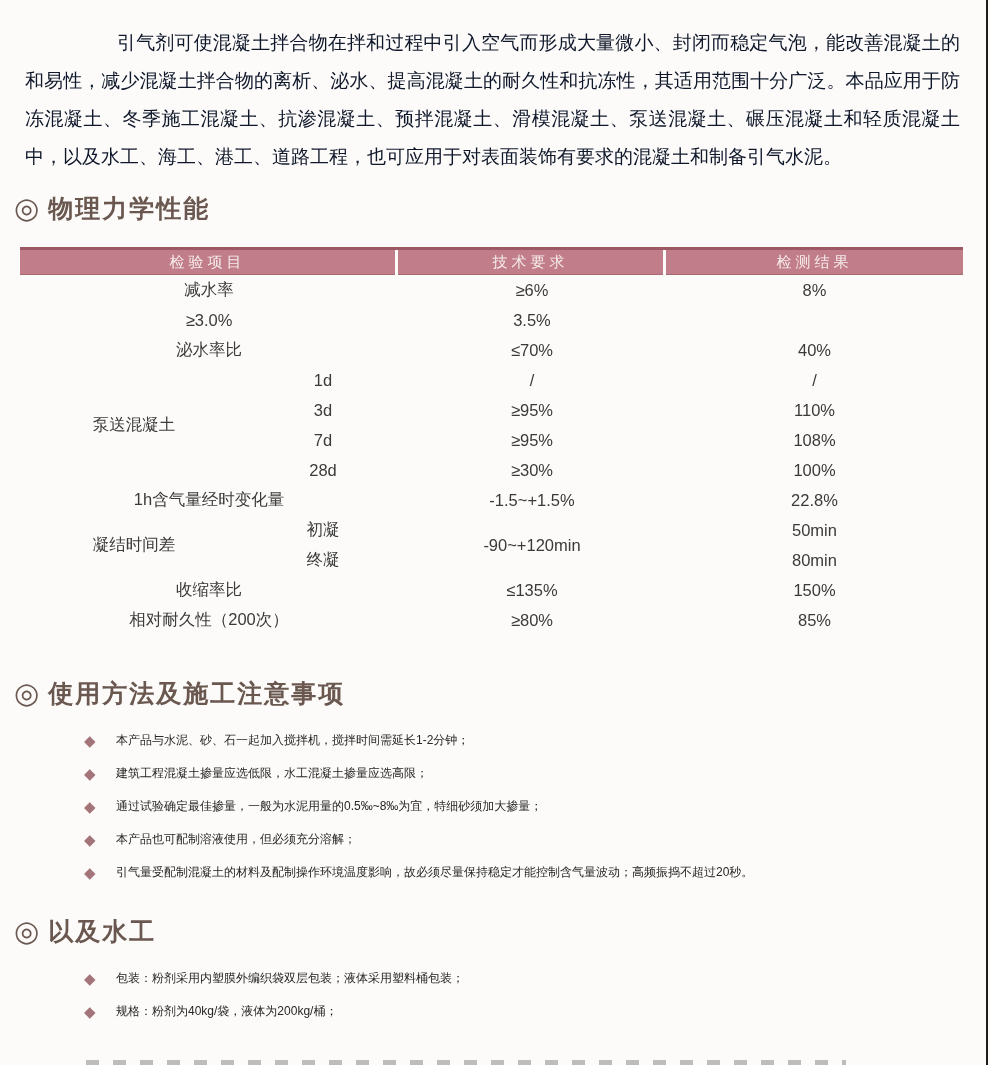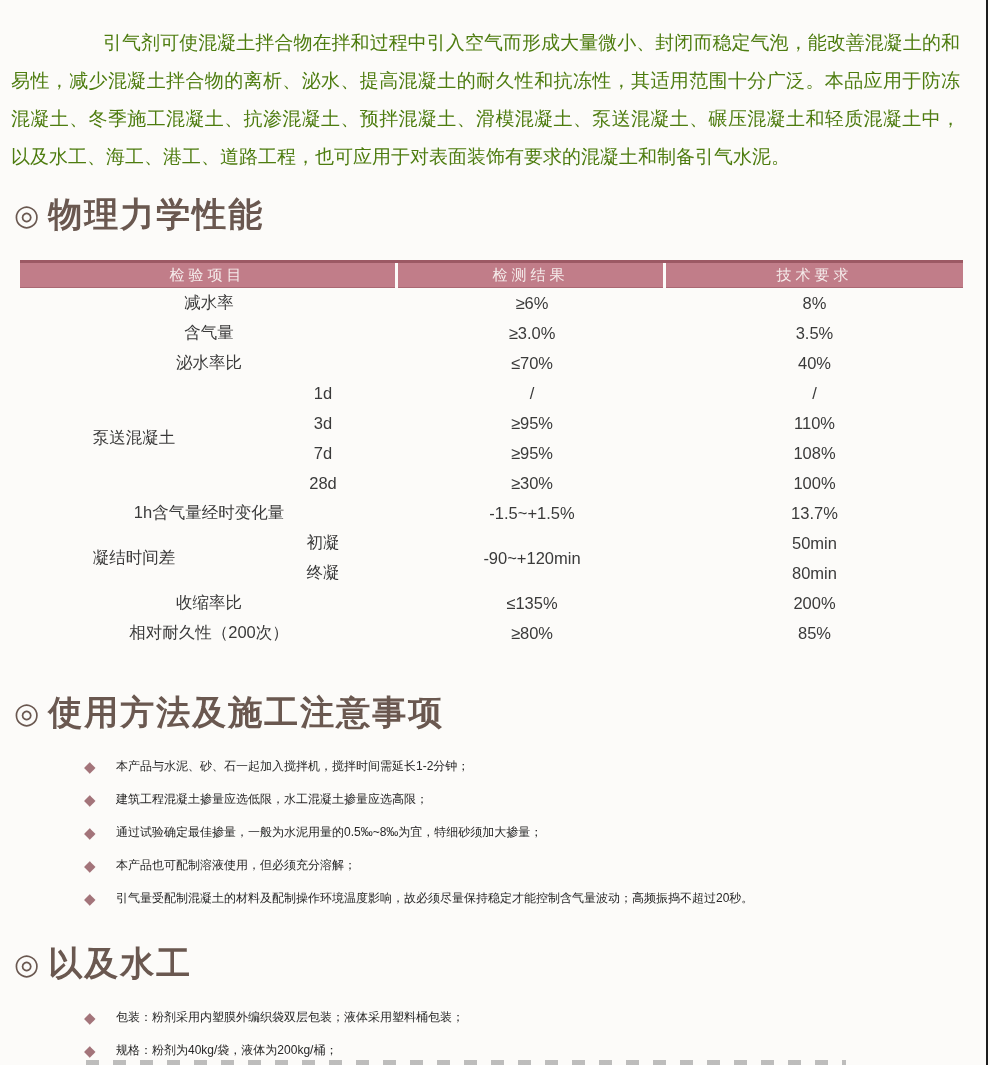--- a/index.html
+++ b/index.html
@@ -8,31 +8,31 @@
   .page {
     position:relative; width:990px; height:1065px; margin:0 auto;
     background:#fcfbf9; overflow:hidden; color:#2b2b2b;
   }
   .scan-edge {
     position:absolute; top:0; bottom:0; right:2px; width:2px;
     background:#1c1c1c;
   }
   
   .intro {
-    padding:24px 30px 0 11px;
-    font-size:19px; line-height:38px; color:#4d7c0f;
+    padding:24px 30px 0 25px;
+    font-size:19px; line-height:38px; color:#0f172a;
     text-align:justify; text-indent:92px;
   }
   
   .section-heading {
     display:flex; align-items:center; gap:9px;
     margin-left:14px; color:#6a5850; font-weight:bold;
   }
   .section-heading .ring { font-size:29px; line-height:1; font-weight:normal; }
-  .section-heading .stitle { font-size:34px; letter-spacing:2px; }
+  .section-heading .stitle { font-size:25px; letter-spacing:2px; }
   .sh-1 { margin-top:16px; }
   .sh-2 { margin-top:42px; }
   .sh-3 { margin-top:26px; }
   
   .ptable { margin:22px 0 0 20px; width:943px; font-size:16.5px; color:#3a3a3a; }
   .thead {
     display:grid; grid-template-columns:375px 265px 297px; column-gap:3px;
     border-top:3px solid #9c5964;
   }
   .thead .hcell {
@@ -71,31 +71,30 @@
   <p class="intro">引气剂可使混凝土拌合物在拌和过程中引入空气而形成大量微小、封闭而稳定气泡，能改善混凝土的和易性，减少混凝土拌合物的离析、泌水、提高混凝土的耐久性和抗冻性，其适用范围十分广泛。本品应用于防冻混凝土、冬季施工混凝土、抗渗混凝土、预拌混凝土、滑模混凝土、泵送混凝土、碾压混凝土和轻质混凝土中，以及水工、海工、港工、道路工程，也可应用于对表面装饰有要求的混凝土和制备引气水泥。</p>
 
   <div class="section-heading sh-1">
     <span class="ring">◎</span>
     <span class="stitle">物理力学性能</span>
   </div>
 
   <div class="ptable">
     <div class="thead">
       <div class="hcell">检验项目</div>
+      <div class="hcell">技术要求</div>
       <div class="hcell">检测结果</div>
-      <div class="hcell">技术要求</div>
     </div>
 
     <div class="trow simple">
       <div class="cell">减水率</div>
       <div class="cell">≥6%</div>
       <div class="cell">8%</div>
     </div>
     <div class="trow simple">
-      <div class="cell">含气量</div>
       <div class="cell">≥3.0%</div>
       <div class="cell">3.5%</div>
     </div>
     <div class="trow simple">
       <div class="cell">泌水率比</div>
       <div class="cell">≤70%</div>
       <div class="cell">40%</div>
     </div>
 
     <div class="trow group4">
@@ -110,36 +109,36 @@
       <div class="cell" style="grid-area:3/3">≥95%</div>
       <div class="cell" style="grid-area:3/4">108%</div>
       <div class="cell" style="grid-area:4/2">28d</div>
       <div class="cell" style="grid-area:4/3">≥30%</div>
       <div class="cell" style="grid-area:4/4">100%</div>
     </div>
 
     <div class="trow simple">
       <div class="cell">1h含气量经时变化量</div>
       <div class="cell">-1.5~+1.5%</div>
-      <div class="cell">13.7%</div>
+      <div class="cell">22.8%</div>
     </div>
 
     <div class="trow group2">
       <div class="cell" style="grid-area:1/2">初凝</div>
       <div class="cell" style="grid-area:1/1/3/2">凝结时间差</div>
       <div class="cell" style="grid-area:1/3/3/4">-90~+120min</div>
       <div class="cell" style="grid-area:1/4">50min</div>
       <div class="cell" style="grid-area:2/2">终凝</div>
       <div class="cell" style="grid-area:2/4">80min</div>
     </div>
 
     <div class="trow simple">
       <div class="cell">收缩率比</div>
       <div class="cell">≤135%</div>
-      <div class="cell">200%</div>
+      <div class="cell">150%</div>
     </div>
     <div class="trow simple">
       <div class="cell">相对耐久性（200次）</div>
       <div class="cell">≥80%</div>
       <div class="cell">85%</div>
     </div>
   </div>
 
   <div class="section-heading sh-2">
     <span class="ring">◎</span>

